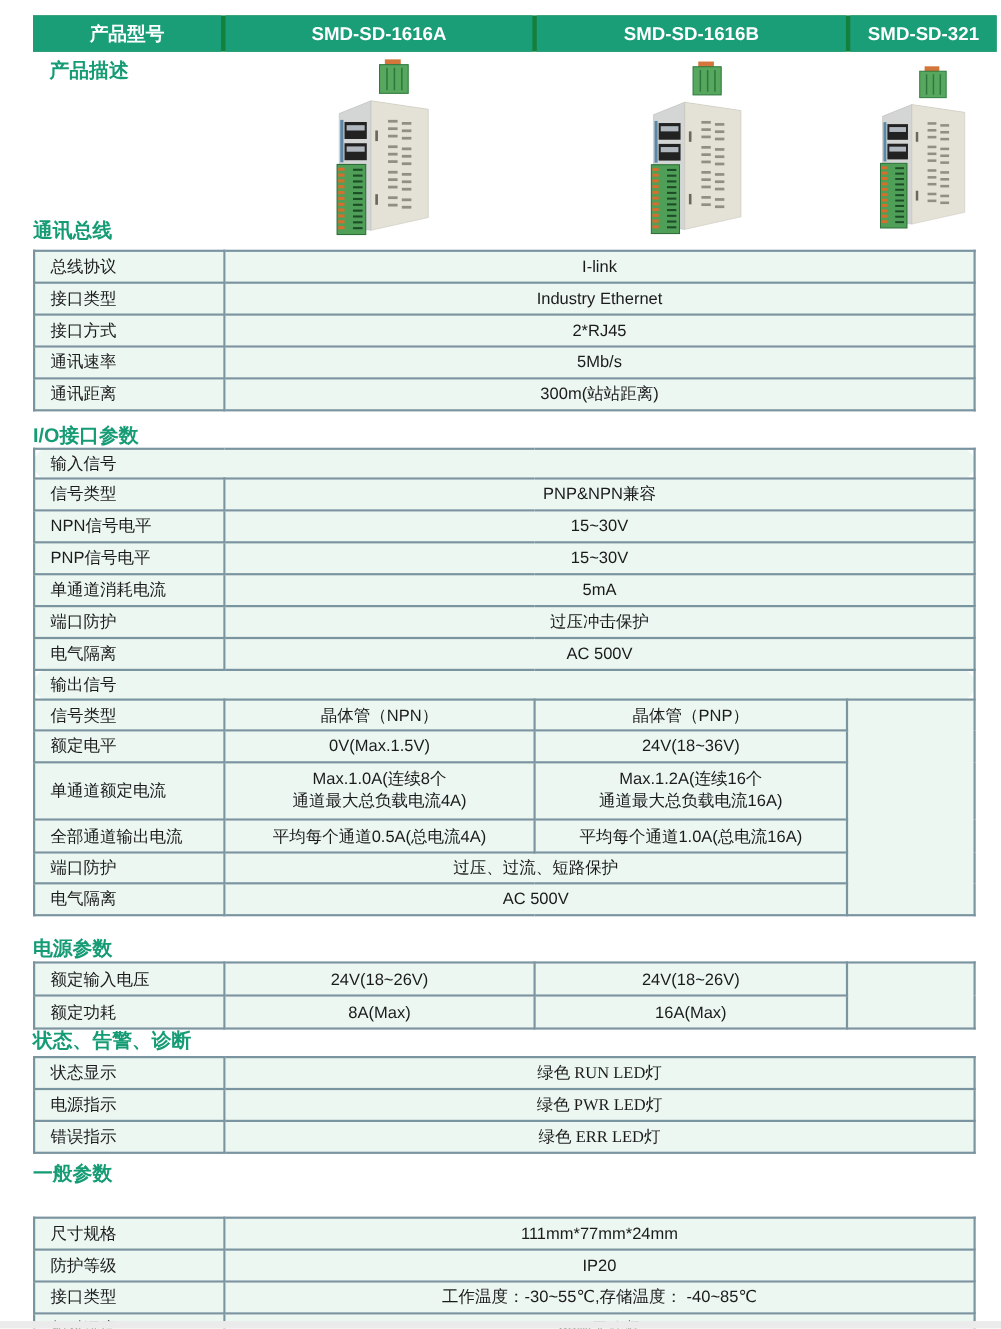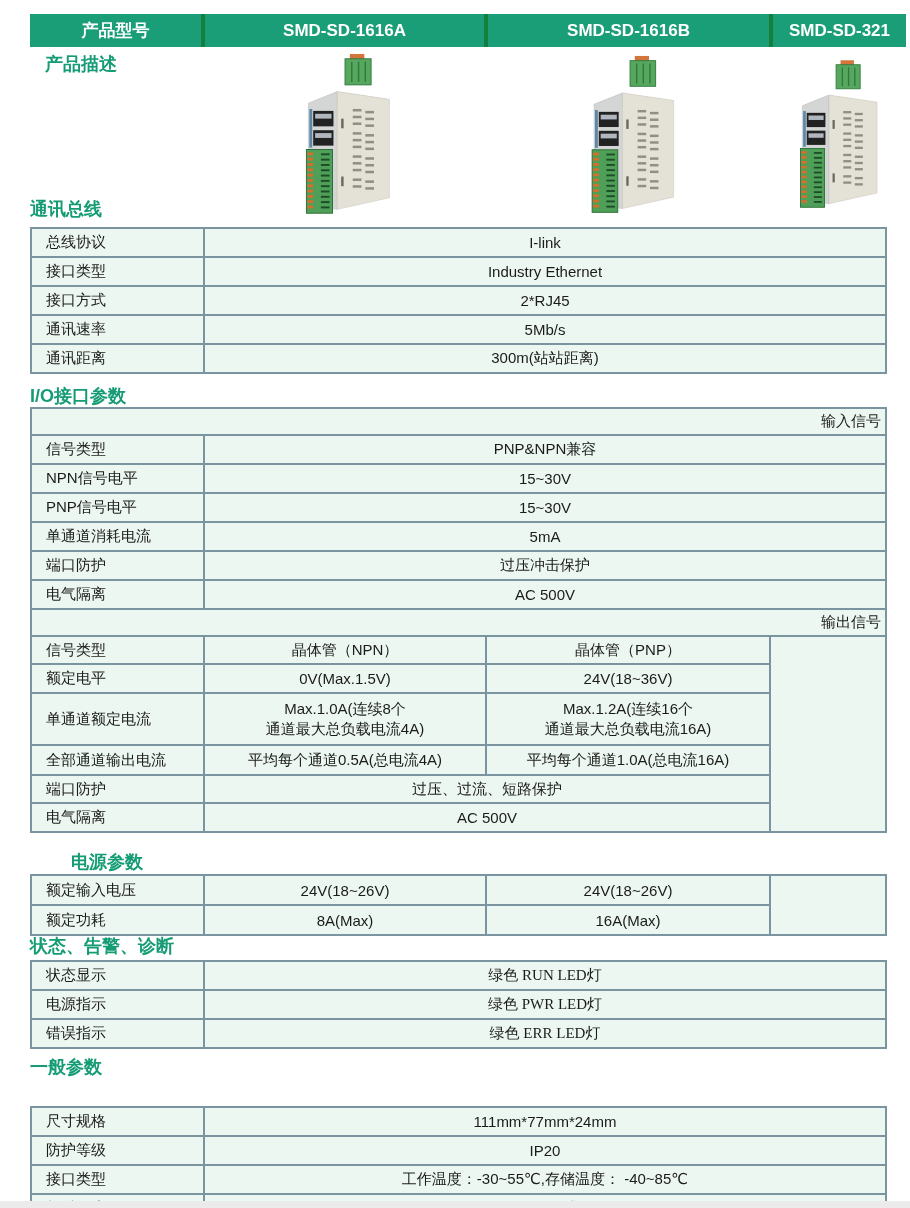--- a/index.html
+++ b/index.html
@@ -42,21 +42,21 @@
   .sec-title {
     position: absolute;
     color: #169c75;
     font-size: 18px;
     font-weight: bold;
     white-space: nowrap;
   }
   .t-desc    { top: 52px;  left: 45px; }
   .t-comm    { top: 197px; left: 30px; }
   .t-io      { top: 384px; left: 30px; }
-  .t-power   { top: 850px; left: 30px; margin-left: 41px; }
+  .t-power   { top: 850px; left: 30px; }
   .t-status  { top: 934px; left: 30px; }
   .t-general { top: 1055px; left: 30px; text-align: right; }
 
   
   .tblwrap { position: absolute; left: 30px; }
   .w-comm    { top: 227px; }
   .w-io      { top: 407px; }
   .w-power   { top: 874px; }
   .w-status  { top: 960px; font-family: Liberation Serif, serif; }
   .w-general { top: 1078px; margin-top: 28px; }
@@ -75,22 +75,23 @@
     vertical-align: middle;
     padding: 2px 4px;
     overflow: hidden;
   }
   table.tbl td.lbl {
     text-align: left;
     padding-left: 14px;
     white-space: nowrap;
   }
   table.tbl td.sechead {
-    text-align: right;
+    text-align: left;
     padding-left: 14px;
+    border-radius: 12px;
   }
   .h29 { height: 29px; }
   .h28 { height: 28px; }
   .h27 { height: 27px; }
   .h30 { height: 30px; }
   .h52 { height: 52px; }
   .prewrap { white-space: pre-line; line-height: 1.35; }
 
   
   .product { position: absolute; }

